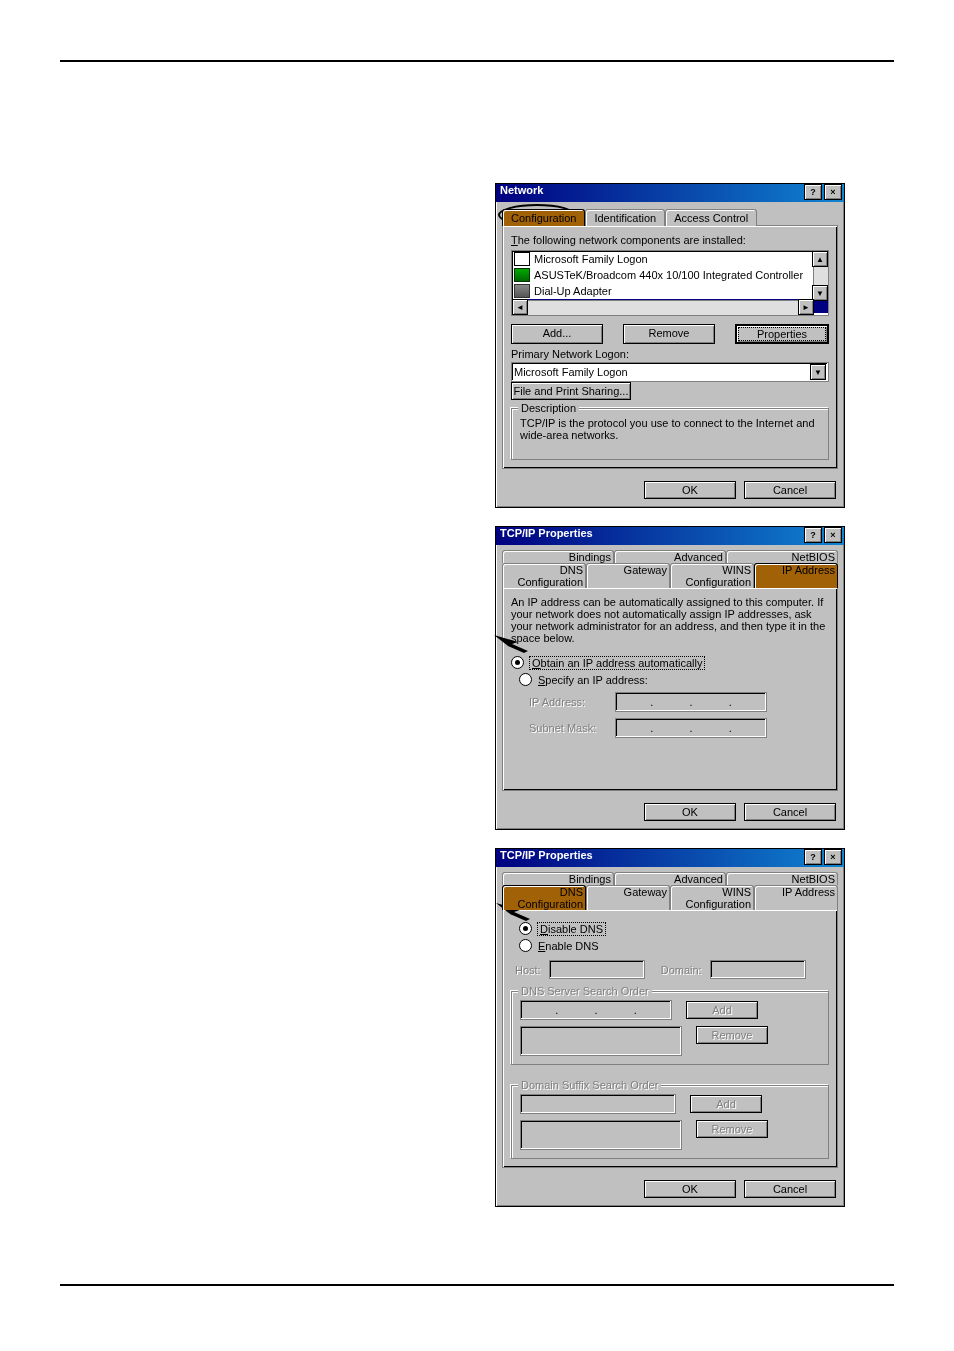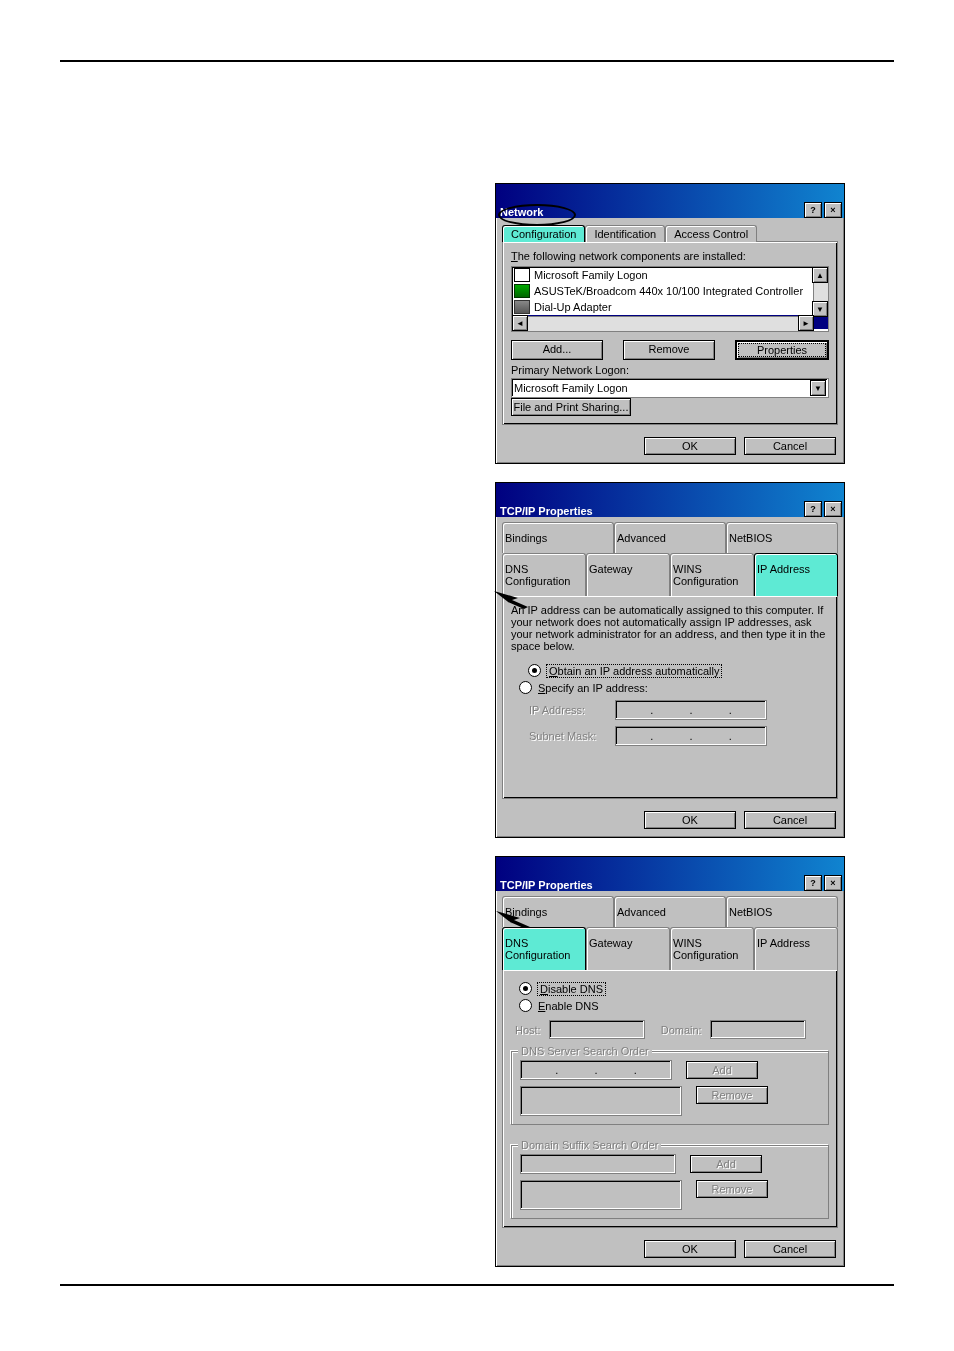--- a/index.html
+++ b/index.html
@@ -2,26 +2,26 @@
 <html><head>
 <meta charset="utf-8">
 <style>
   html,body{margin:0;padding:0;background:#fff;font-family:"MS Sans Serif","Tahoma",Arial,sans-serif;font-size:11px;color:#000;-webkit-font-smoothing:none}
   .page{width:954px;height:1351px;position:relative;box-sizing:border-box;padding:60px 60px}
   .hr-top{border:0;border-top:2px solid #000;margin:0 0 12px 0}
   .hr-bot{border:0;border-top:2px solid #000;position:absolute;left:60px;right:60px;bottom:60px}
   .dialogs-col{position:absolute;left:495px;top:183px;width:348px}
   
   .win{width:348px;background:#c0c0c0;border:1px solid #000;margin-bottom:18px;box-shadow:inset 1px 1px 0 #fff,inset -1px -1px 0 #808080}
-  .titlebar{height:34px;background:linear-gradient(to right,#000080,#1084d0);color:#fff;font-weight:bold;display:flex;align-items:flex-end;padding:0 2px 0 4px;font-size:11px}
+  .titlebar{height:18px;background:linear-gradient(to right,#000080,#1084d0);color:#fff;font-weight:bold;display:flex;align-items:flex-start;padding:0 2px 0 4px;font-size:11px}
   .titlebar .spacer{flex:1}
   .tb-btn{width:16px;height:14px;background:#c0c0c0;border:1px solid #000;box-shadow:inset 1px 1px 0 #fff,inset -1px -1px 0 #808080;margin-left:2px;display:flex;align-items:center;justify-content:center;font-size:9px;color:#000;font-weight:bold;line-height:1}
   .tabstrip{display:flex;padding:6px 6px 0 6px;gap:0}
   .tab{background:#c0c0c0;border:1px solid #808080;border-bottom:none;border-top-left-radius:3px;border-top-right-radius:3px;padding:2px 8px;font-size:11px;position:relative;top:1px;box-shadow:inset 1px 1px 0 #fff}
-  .tab.active{background:#5eead4;border-color:#000;z-index:2}
+  .tab.active{background:#a16207;border-color:#000;z-index:2}
   .tab.off{color:#000}
   .panel{margin:0 6px 6px 6px;border:1px solid #808080;box-shadow:inset 1px 1px 0 #fff, inset -1px -1px 0 #000;background:#c0c0c0;padding:8px}
   .label{font-size:11px}
   .listbox{background:#fff;border:1px solid #808080;box-shadow:inset -1px -1px 0 #fff, inset 1px 1px 0 #000;height:64px;overflow:hidden;position:relative;margin-top:4px}
   .listbox .row{padding:1px 2px;display:flex;align-items:center;gap:4px;white-space:nowrap}
   .listbox .row.hl{background:#000080;color:#fff}
   .icon{width:14px;height:12px;display:inline-block}
   .ico-client{background:#fff;border:1px solid #000}
   .ico-nic{background:linear-gradient(#0a0,#060);border:1px solid #030}
   .ico-dial{background:linear-gradient(#888,#555);border:1px solid #333}
@@ -40,21 +40,21 @@
   .btn.disabled{color:#808080;text-shadow:1px 1px 0 #fff}
   .combo{background:#fff;border:1px solid #808080;box-shadow:inset -1px -1px 0 #fff, inset 1px 1px 0 #000;height:18px;display:flex;align-items:center;padding:0 2px;justify-content:space-between;margin-top:2px}
   .combo .arrow{width:14px;height:14px;background:#c0c0c0;border:1px solid #000;box-shadow:inset 1px 1px 0 #fff,inset -1px -1px 0 #808080;display:flex;align-items:center;justify-content:center;font-size:8px}
   .groupbox{border:1px solid #808080;box-shadow:1px 1px 0 #fff inset,-1px -1px 0 #fff;padding:8px;margin-top:8px;position:relative}
   .groupbox>.legend{position:absolute;top:-7px;left:6px;background:#c0c0c0;padding:0 3px;font-size:11px}
   .dlg-footer{display:flex;justify-content:flex-end;gap:8px;padding:6px 8px 8px 8px}
   .underline-first::first-letter{text-decoration:underline}
   
   .tabgrid{padding:4px 6px 0 6px}
   .trow{display:flex}
-  .trow .tab{flex:1;text-align:left;padding:9px 2px}
+  .trow .tab{flex:1;text-align:right;padding:0 2px}
   
   .radio{display:flex;align-items:center;gap:6px;margin:4px 0}
   .radio .dot{width:11px;height:11px;border:1px solid #000;border-radius:50%;background:#fff;display:flex;align-items:center;justify-content:center}
   .radio .dot .fill{width:5px;height:5px;background:#000;border-radius:50%}
   .radio .txt.focuslabel{outline:1px dotted #000;padding:0 2px}
   .disabled-text{color:#808080;text-shadow:1px 1px 0 #fff}
   .ipcell{display:inline-flex;background:#fff;border:1px solid #808080;box-shadow:inset -1px -1px 0 #fff, inset 1px 1px 0 #000;height:18px;width:150px;align-items:center;justify-content:space-around}
   .ipcell.disabled{background:#c0c0c0}
   .ipdot{color:#000}
   .ipseg{width:28px;height:14px;border:none;background:transparent;text-align:center;font-size:11px}
@@ -138,20 +138,24 @@
         <div class="label" style="margin-top:4px">Primary Network Logon:</div>
         <div class="combo">
           <span>Microsoft Family Logon</span>
           <span class="arrow">▼</span>
         </div>
 
         <div style="margin-top:0">
           <div class="btn wide"><span class="underline-first">File and Print Sharing...</span></div>
         </div>
 
+        <div class="groupbox">
+          <span class="legend">Description</span>
+          <div style="min-height:34px">TCP/IP is the protocol you use to connect to the Internet and wide-area networks.</div>
+        </div>
       </div>
 
       <div class="dlg-footer">
         <div class="btn"><span>OK</span></div>
         <div class="btn"><span>Cancel</span></div>
       </div>
     </div>
 
     <div class="win" style="position:relative">
       <div class="titlebar">
@@ -171,21 +175,21 @@
           <div class="tab off"><span>DNS Configuration</span></div>
           <div class="tab off"><span>Gateway</span></div>
           <div class="tab off"><span>WINS Configuration</span></div>
           <div class="tab active"><span>IP Address</span></div>
         </div>
       </div>
 
       <div class="panel">
         <div style="margin-bottom:12px">An IP address can be automatically assigned to this computer. If your network does not automatically assign IP addresses, ask your network administrator for an address, and then type it in the space below.</div>
 
-        <div class="radio" style="margin-left:17px">
+        <div class="radio" style="margin-left:0">
           <span class="dot">
               <span class="fill"></span>
             </span>
           <span class="txt focuslabel underline-first">Obtain an IP address automatically</span>
         </div>
         <div class="radio" style="margin-left:8px">
           <span class="dot"></span>
           <span class="txt underline-first">Specify an IP address:</span>
         </div>
 

